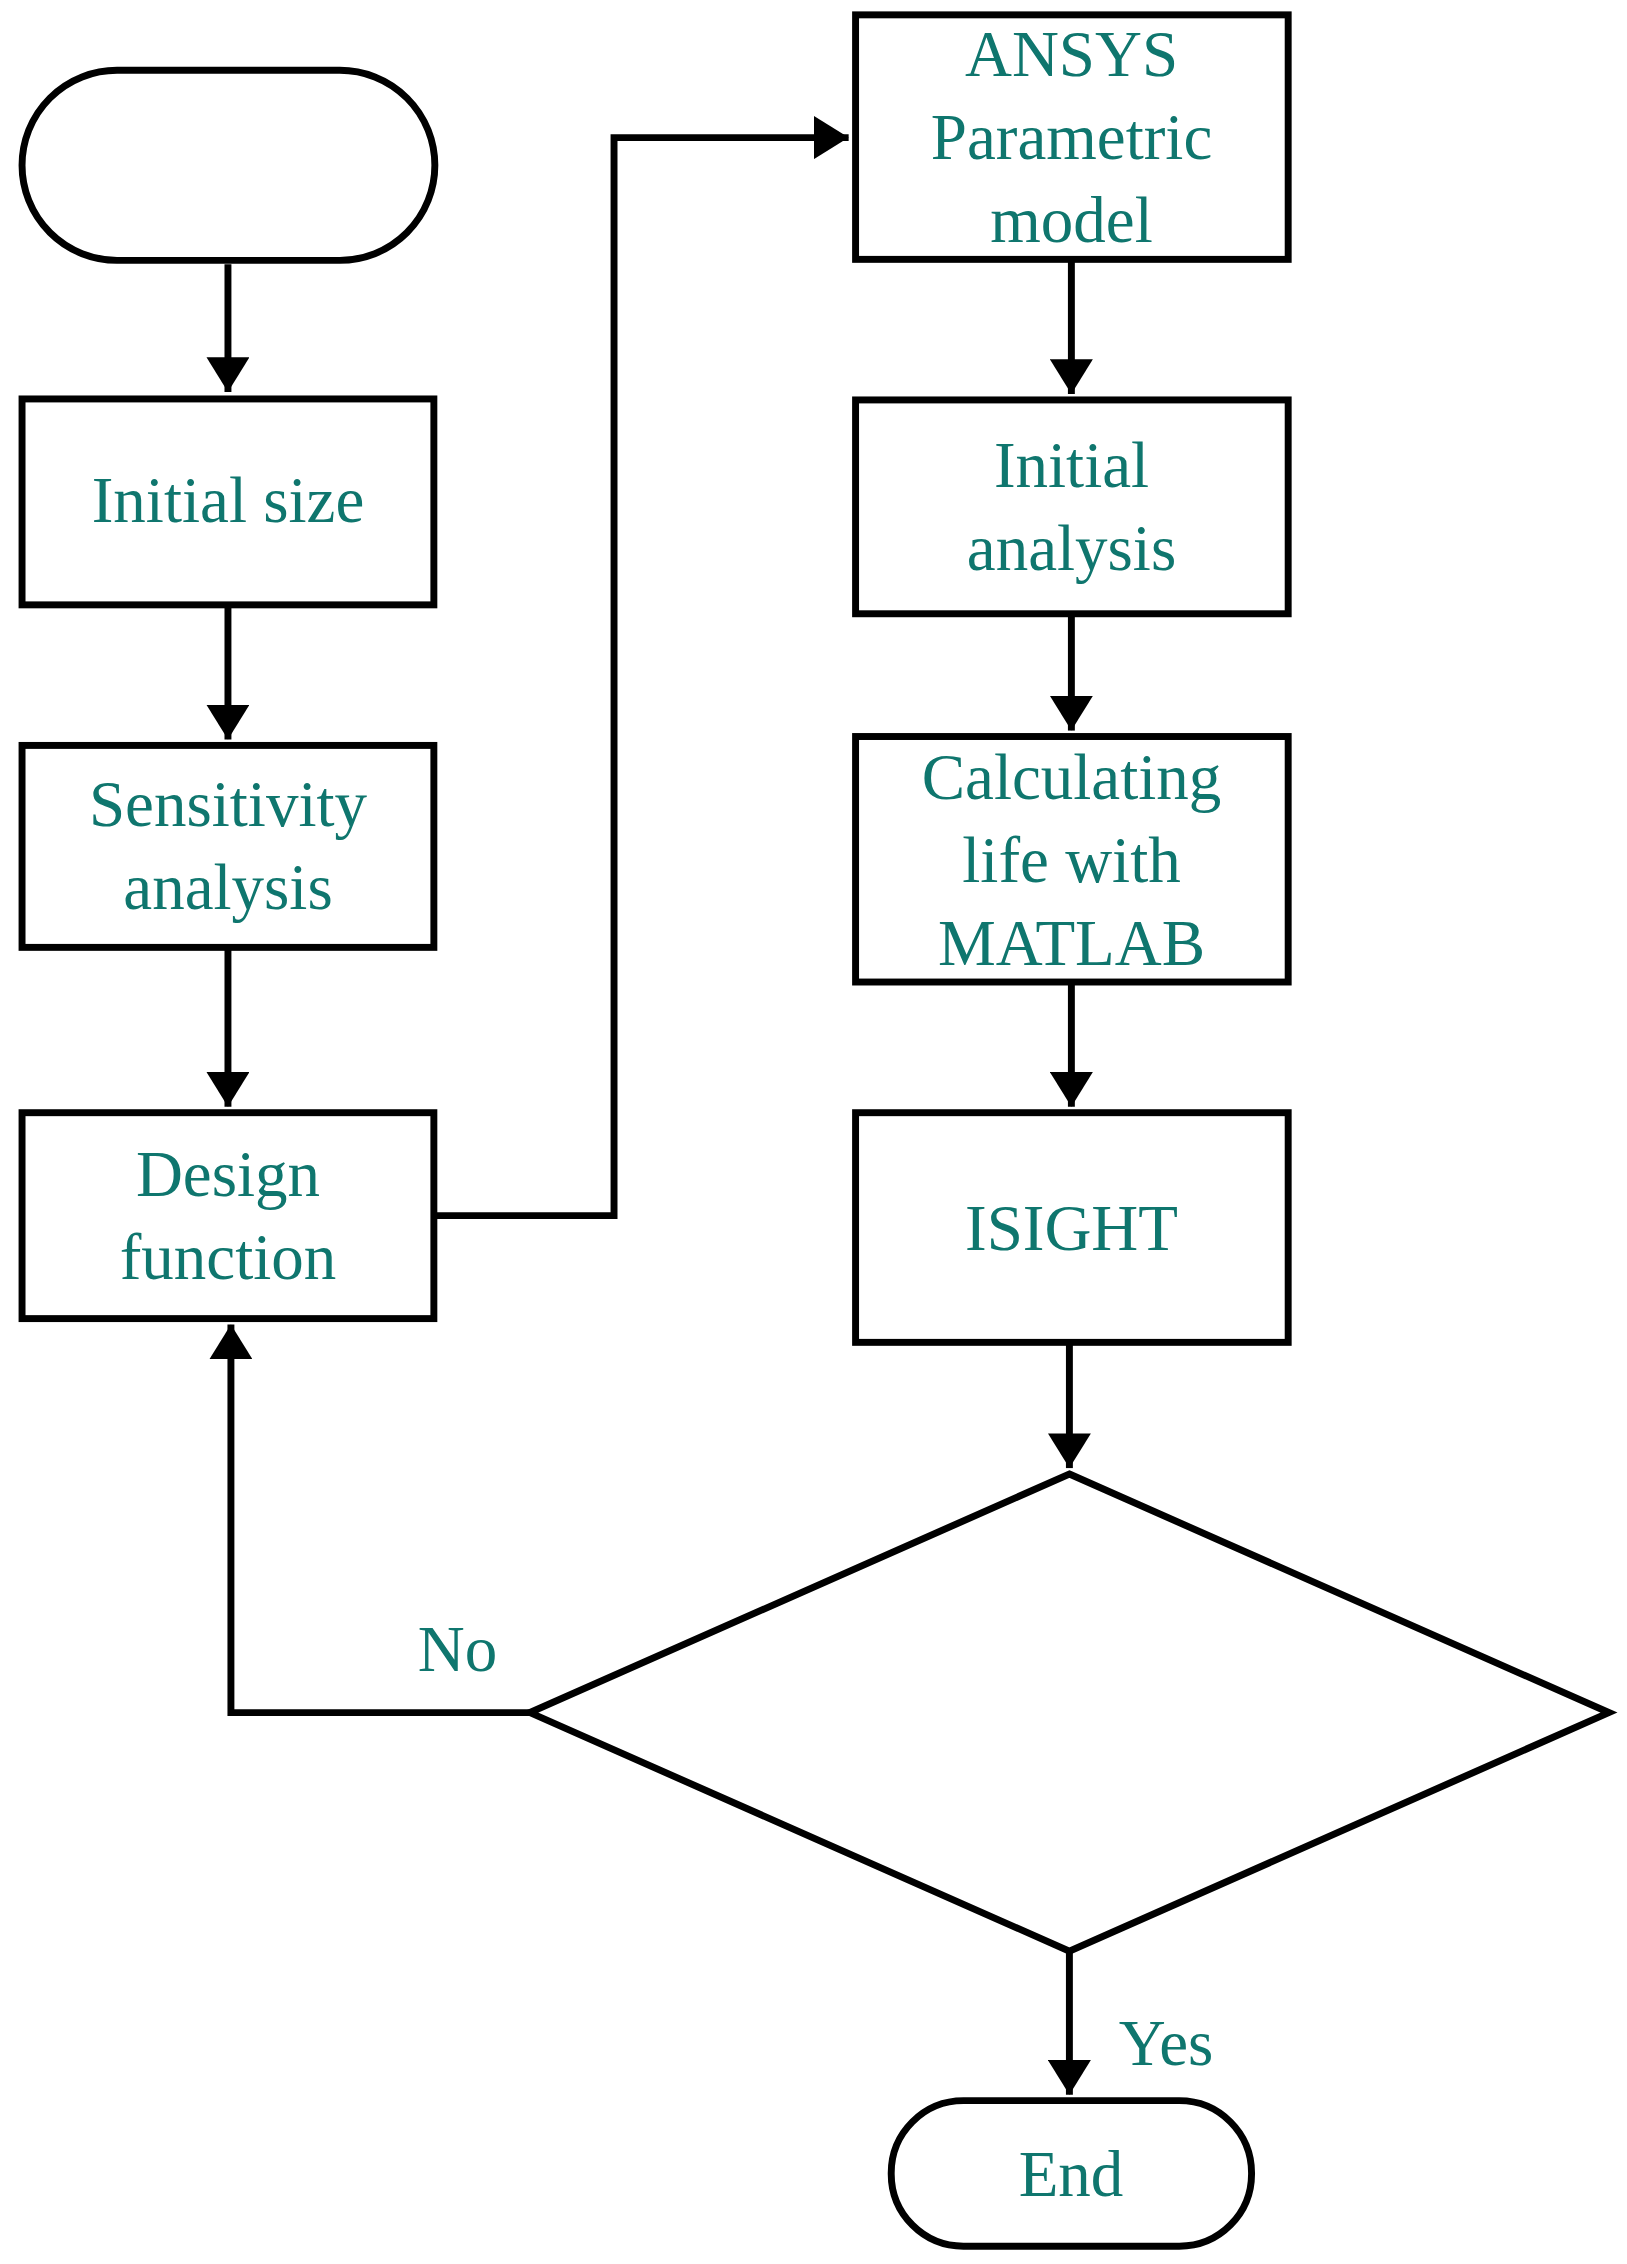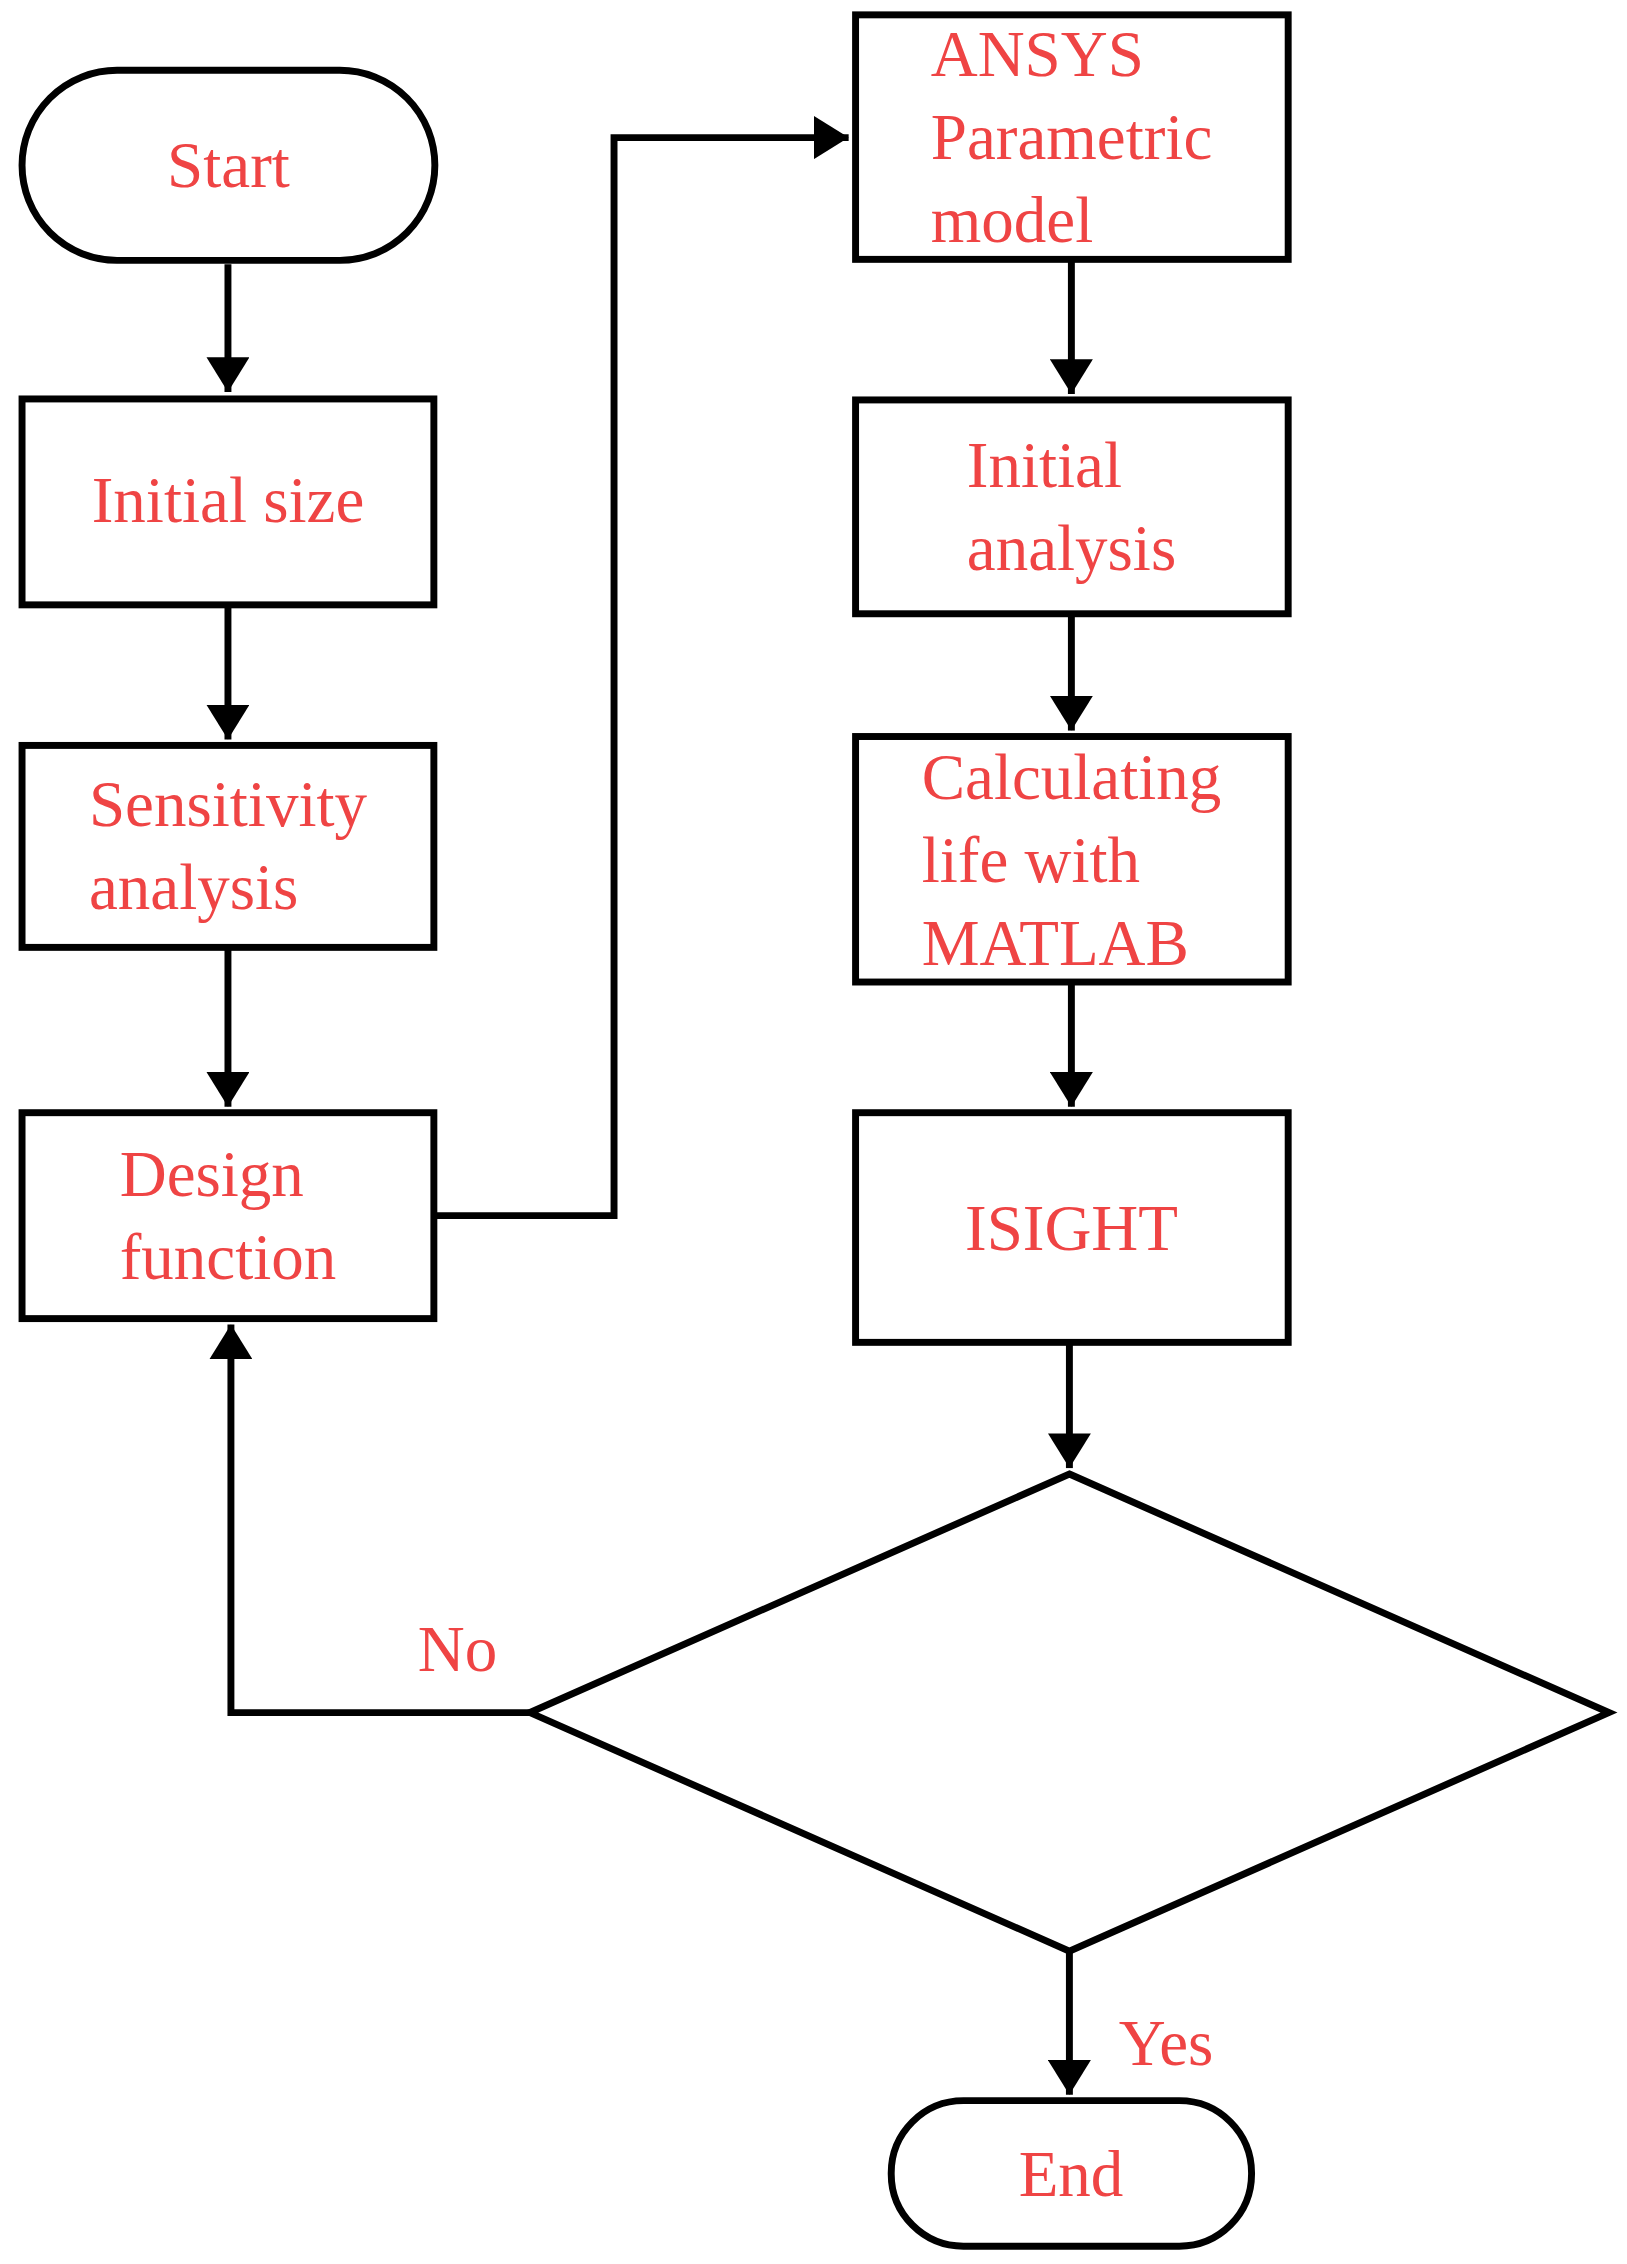--- a/index.html
+++ b/index.html
@@ -31,24 +31,25 @@
     fill: none;
     stroke: #000000;
     stroke-width: 7;
     stroke-linejoin: miter;
   }
   .node-label, .edge-label {
     position: absolute;
     display: flex;
     align-items: center;
     justify-content: center;
+    text-align: center;
     white-space: pre-line;
     font-size: 65px;
     line-height: 83px;
-    color: #ef4444;
+    color: #0f766e;
     pointer-events: none;
   }
 </style>
 </head>
 <body>
 
 <div id="canvas">
 
   <svg id="flow-svg" viewBox="0 0 1644 2287" xmlns="http://www.w3.org/2000/svg">
     <defs>
@@ -73,21 +74,20 @@
     <rect class="shape" x="22" y="753" width="416" height="204"></rect>
     <rect class="shape" x="22" y="1124" width="416" height="208"></rect>
     <rect class="shape" x="864" y="15" width="437" height="247"></rect>
     <rect class="shape" x="864" y="404" width="437" height="216"></rect>
     <rect class="shape" x="864" y="744" width="437" height="248"></rect>
     <rect class="shape" x="864" y="1124" width="437" height="232"></rect>
     <polygon class="shape" points="1080,1489 1625,1730 1080,1971 535,1730"></polygon>
     <rect class="shape" x="900" y="2122" width="364" height="147" rx="73" ry="73"></rect>
   </svg>
 
-  <div class="node-label" style="left:22px; top:70px; width:413px; height:190px;">Start</div>
 
   <div class="node-label" style="left:22px; top:397px; width:412px; height:206px;">Initial size</div>
 
   <div class="node-label" style="left:22px; top:745px; width:412px; height:202px;">Sensitivity
 analysis</div>
 
   <div class="node-label" style="left:22px; top:1113px; width:412px; height:206px;">Design
 function</div>
 
   <div class="node-label" style="left:855px; top:15px; width:433px; height:245px;">ANSYS

